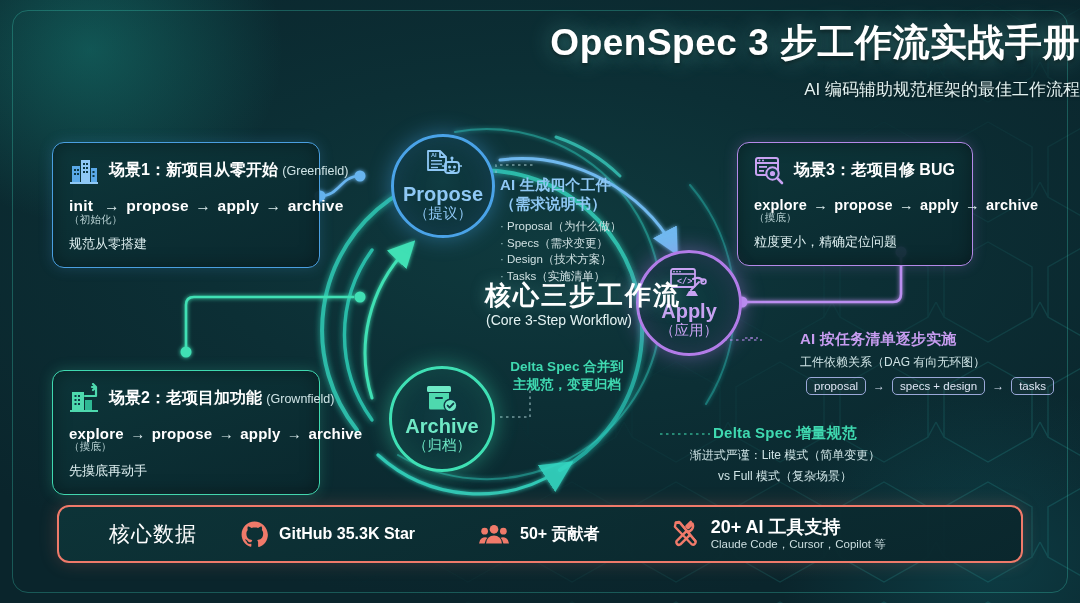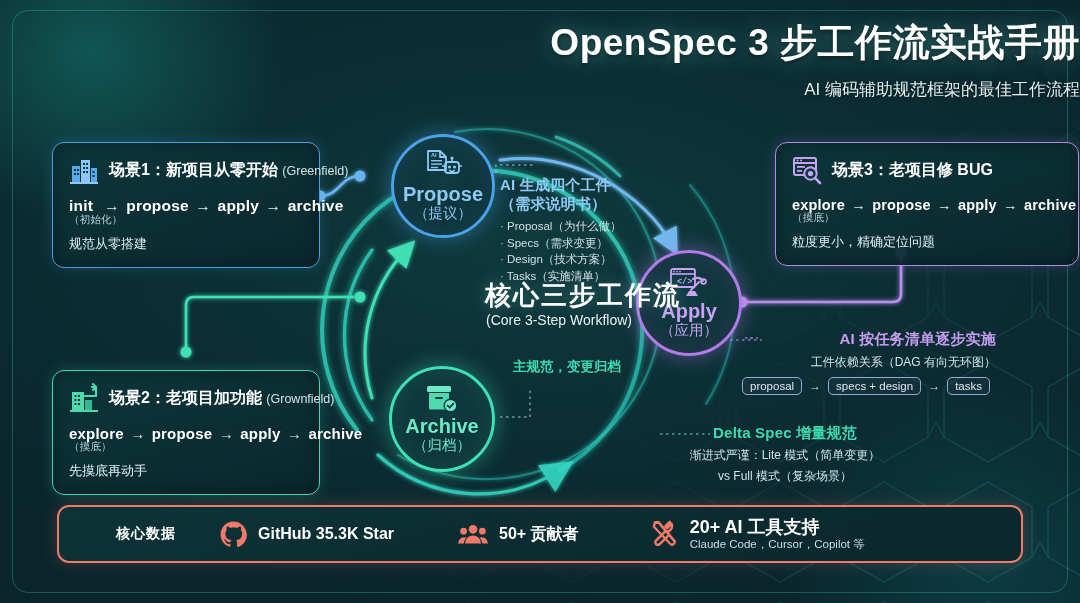--- a/index.html
+++ b/index.html
@@ -103,21 +103,21 @@
   .ann-h2 { font-size: 13.5px; font-weight: 700; line-height: 1.35; }
   .ann-sub { font-size: 12px; color: #cfe4e6; line-height: 1.45; }
   .ann-list { margin-top: 4px; list-style: none; }
   .ann-list li { font-size: 11.5px; color: #cfe0e2; line-height: 1.45; }
   .ann-list li::before { content: "· "; color: #9fc2c6; }
 
   #ann-propose { left: 500px; top: 176px; width: 150px; color: #8fc8f5; }
   #ann-propose .ann-h { color: #8fc8f5; }
   #ann-propose .ann-h.l2 { display: block; }
 
-  #ann-apply { left: 736px; top: 330px; width: 260px; text-align: right; }
+  #ann-apply { left: 800px; top: 330px; width: 260px; text-align: left; }
   #ann-apply .ann-h { color: #c79cf0; }
   #ann-apply .ann-sub { margin-top: 5px; }
   .dag-row { margin-top: 6px; display: flex; align-items: center; justify-content: center; gap: 7px; }
   .pill {
     border: 1px solid #9aa8d8; border-radius: 5px; padding: 2px 7px;
     font-size: 11.5px; color: #dfe6f5; background: rgba(255,255,255,.03);
   }
   .dag-arr { color: #d5dff0; font-size: 12px; }
 
   #ann-archive { left: 492px; top: 358px; width: 150px; text-align: center; }
@@ -129,22 +129,22 @@
 
   
   .stats {
     position: absolute; left: 57px; top: 505px; width: 966px; height: 58px;
     border: 2px solid #f07a6a; border-radius: 12px;
     background: linear-gradient(160deg, rgba(13,52,56,.95), rgba(10,38,44,.95));
     box-shadow: 0 0 18px rgba(240,122,106,.22);
     display: flex; align-items: center; padding: 0 26px; gap: 30px;
   }
   .stats-title {
-    font-size: 14px; font-weight: 700; color: #ffffff; letter-spacing: 1px;
-    margin-left: 31px; margin-right: 14px; white-space: nowrap;
+    font-size: 21px; font-weight: 400; color: #ffffff; letter-spacing: 1px;
+    margin-left: 24px; margin-right: 14px; white-space: nowrap;
   }
   .stat { display: flex; align-items: center; gap: 11px; white-space: nowrap; }
   .stat .lbl { font-size: 16px; font-weight: 700; color: #ffffff; }
   .stat .two { display: flex; flex-direction: column; line-height: 1.18; }
   .stat .two .lbl { font-size: 18px; }
   .stat .two .sml { font-size: 11.5px; color: #cddfe1; font-weight: 400; }
 </style>
 </head>
 <body>
 
@@ -327,21 +327,21 @@
       <span>propose</span>
       <span class="arr">→</span>
       <span>apply</span>
       <span class="arr">→</span>
       <span>archive</span>
       <span class="sub-note">（摸底）</span>
     </div>
     <div class="card-foot">先摸底再动手</div>
   </div>
 
-  <div class="card purple" id="card-bugfix" style="left:775px; top:142px; width:304px;">
+  <div class="card purple" id="card-bugfix" style="left:737px; top:142px; width:236px;">
     <div class="card-head">
       <svg class="card-icon" viewBox="0 0 30 30">
         <rect x="2" y="3" width="22" height="17" rx="2" fill="none" stroke="#c8a2f2" stroke-width="2"></rect>
         <path d="M2 8 L24 8" stroke="#c8a2f2" stroke-width="2"></path>
         <circle cx="5.5" cy="5.6" r="1" fill="#c8a2f2"></circle>
           <circle cx="9" cy="5.6" r="1" fill="#c8a2f2"></circle>
         <rect x="5" y="11" width="8" height="1.8" fill="#c8a2f2"></rect>
         <rect x="5" y="15" width="5" height="1.8" fill="#c8a2f2"></rect>
         <circle cx="18.5" cy="18.5" r="6.2" fill="#0d3944" stroke="#c8a2f2" stroke-width="2"></circle>
         <circle cx="18.5" cy="18.5" r="2.6" fill="#c8a2f2"></circle>
@@ -435,20 +435,21 @@
     <div class="dag-row">
       <span class="pill">proposal</span>
       <span class="dag-arr">→</span>
       <span class="pill">specs + design</span>
       <span class="dag-arr">→</span>
       <span class="pill">tasks</span>
     </div>
   </div>
 
   <div class="ann" id="ann-archive">
+    <div class="ann-h2">Delta Spec 合并到</div>
     <div class="ann-h2">主规范，变更归档</div>
   </div>
 
   <div class="ann" id="ann-delta">
     <div class="ann-h">Delta Spec 增量规范</div>
     <div class="ann-sub">渐进式严谨：Lite 模式（简单变更）</div>
     <div class="ann-sub">vs Full 模式（复杂场景）</div>
   </div>
 
   <div class="stats">

